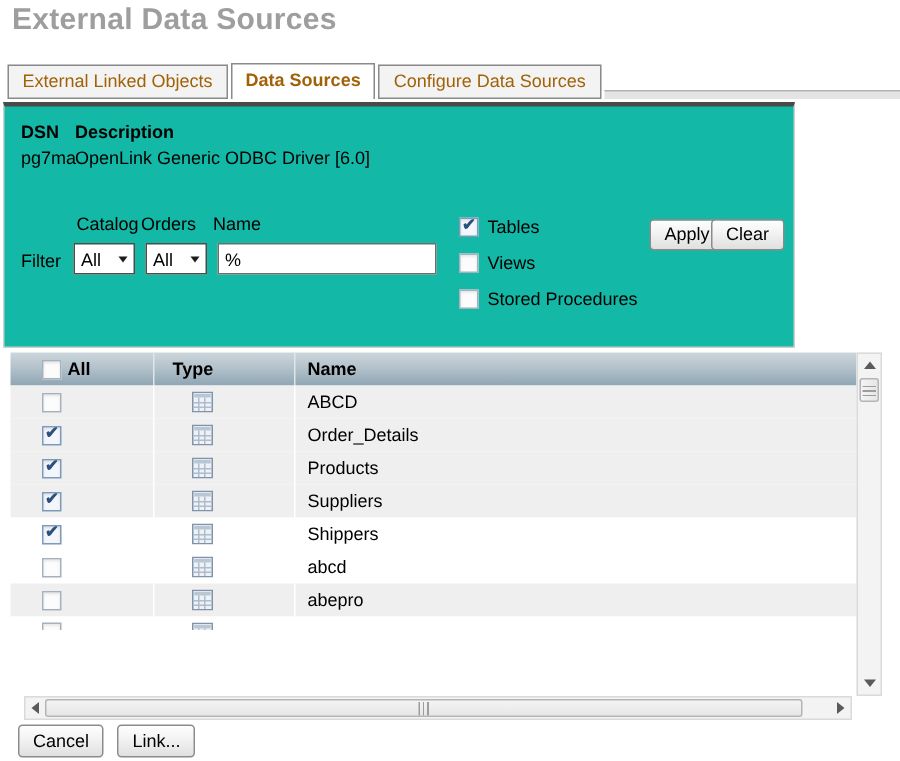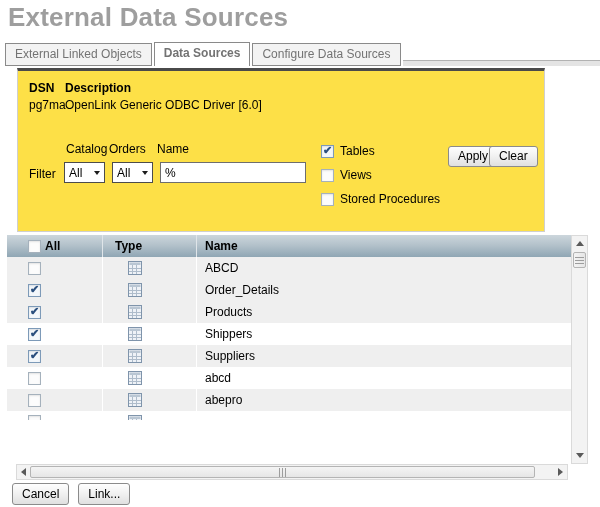--- a/index.html
+++ b/index.html
@@ -3,32 +3,32 @@
 <meta charset="utf-8">
 <style>
   html,body{margin:0;padding:0;}
   body{
     width:600px;height:507px;position:relative;background:#fff;
     font-family:"Liberation Sans",sans-serif;font-size:12px;color:#000;
     overflow:hidden;
   }
   .abs{position:absolute;}
   
-  .page-title{left:8px;top:2px;font-size:26px;font-weight:bold;color:#9e9e9e;letter-spacing:.2px;}
+  .page-title{left:8px;top:2px;font-size:20px;font-weight:bold;color:#9e9e9e;letter-spacing:.2px;}
   
   .tabstrip{left:5px;top:40px;right:0;height:26px;display:flex;align-items:flex-end;}
   .tab{
     border:1px solid #8a8a8a;background:#f3f3f3;padding:3px 9px 4px 9px;
-    margin-right:2px;white-space:nowrap;cursor:default;color:#737373;
+    margin-right:2px;white-space:nowrap;cursor:default;color:#a16207;
   }
   .tab.active{background:#fff;font-weight:bold;padding-bottom:6px;border-bottom:none;position:relative;z-index:2;}
   .tabstrip-rest{flex:1;height:5px;background:#e4e4e4;border-top:1px solid #b2b2b2;align-self:flex-end;}
   
   .panel{
-    left:17px;top:68px;width:526px;height:160px;background:#fde047;
+    left:2px;top:68px;width:526px;height:160px;background:#14b8a6;
     border-top:3px solid #4a4a4a;border-left:1px solid #cfcfcf;
     border-right:1px solid #cfcfcf;border-bottom:1px solid #cfcfcf;
   }
   .panel .lbl-bold{font-weight:bold;}
   .dsn-h{left:11px;top:10px;}
   .desc-h{left:47px;top:10px;}
   .dsn-v{left:11px;top:27px;}
   .desc-v{left:47px;top:27px;}
   .cat-l{left:48px;top:71px;}
   .sch-l{left:91px;top:71px;}
@@ -239,56 +239,56 @@
           <line x1="1" y1="7.5" x2="13" y2="7.5"></line>
           <line x1="1" y1="10.5" x2="13" y2="10.5"></line>
           <line x1="4.5" y1="4" x2="4.5" y2="13"></line>
           <line x1="8.5" y1="4" x2="8.5" y2="13"></line>
         </g>
       </svg>
     </div>
     <div class="cell c3">Products</div>
   </div>
 
+  <div class="row odd">
+    <div class="cell c1">
+      <span class="cb checked"></span>
+    </div>
+    <div class="cell c2">
+      <svg width="14" height="14" viewBox="0 0 14 14">
+        <rect x="0.5" y="0.5" width="13" height="13" fill="#eef2f7" stroke="#7f94ab"></rect>
+        <rect x="1.5" y="1.5" width="11" height="2.5" fill="#b9c6d3"></rect>
+        <g stroke="#aebccb" stroke-width="1" fill="none">
+          <line x1="1" y1="7.5" x2="13" y2="7.5"></line>
+          <line x1="1" y1="10.5" x2="13" y2="10.5"></line>
+          <line x1="4.5" y1="4" x2="4.5" y2="13"></line>
+          <line x1="8.5" y1="4" x2="8.5" y2="13"></line>
+        </g>
+      </svg>
+    </div>
+    <div class="cell c3">Suppliers</div>
+  </div>
+
   <div class="row">
     <div class="cell c1">
       <span class="cb checked"></span>
     </div>
     <div class="cell c2">
       <svg width="14" height="14" viewBox="0 0 14 14">
         <rect x="0.5" y="0.5" width="13" height="13" fill="#eef2f7" stroke="#7f94ab"></rect>
         <rect x="1.5" y="1.5" width="11" height="2.5" fill="#b9c6d3"></rect>
         <g stroke="#aebccb" stroke-width="1" fill="none">
           <line x1="1" y1="7.5" x2="13" y2="7.5"></line>
           <line x1="1" y1="10.5" x2="13" y2="10.5"></line>
           <line x1="4.5" y1="4" x2="4.5" y2="13"></line>
           <line x1="8.5" y1="4" x2="8.5" y2="13"></line>
         </g>
       </svg>
     </div>
     <div class="cell c3">Shippers</div>
-  </div>
-
-  <div class="row odd">
-    <div class="cell c1">
-      <span class="cb checked"></span>
-    </div>
-    <div class="cell c2">
-      <svg width="14" height="14" viewBox="0 0 14 14">
-        <rect x="0.5" y="0.5" width="13" height="13" fill="#eef2f7" stroke="#7f94ab"></rect>
-        <rect x="1.5" y="1.5" width="11" height="2.5" fill="#b9c6d3"></rect>
-        <g stroke="#aebccb" stroke-width="1" fill="none">
-          <line x1="1" y1="7.5" x2="13" y2="7.5"></line>
-          <line x1="1" y1="10.5" x2="13" y2="10.5"></line>
-          <line x1="4.5" y1="4" x2="4.5" y2="13"></line>
-          <line x1="8.5" y1="4" x2="8.5" y2="13"></line>
-        </g>
-      </svg>
-    </div>
-    <div class="cell c3">Suppliers</div>
   </div>
 
   <div class="row">
     <div class="cell c1">
       <span class="cb"></span>
     </div>
     <div class="cell c2">
       <svg width="14" height="14" viewBox="0 0 14 14">
         <rect x="0.5" y="0.5" width="13" height="13" fill="#eef2f7" stroke="#7f94ab"></rect>
         <rect x="1.5" y="1.5" width="11" height="2.5" fill="#b9c6d3"></rect>

